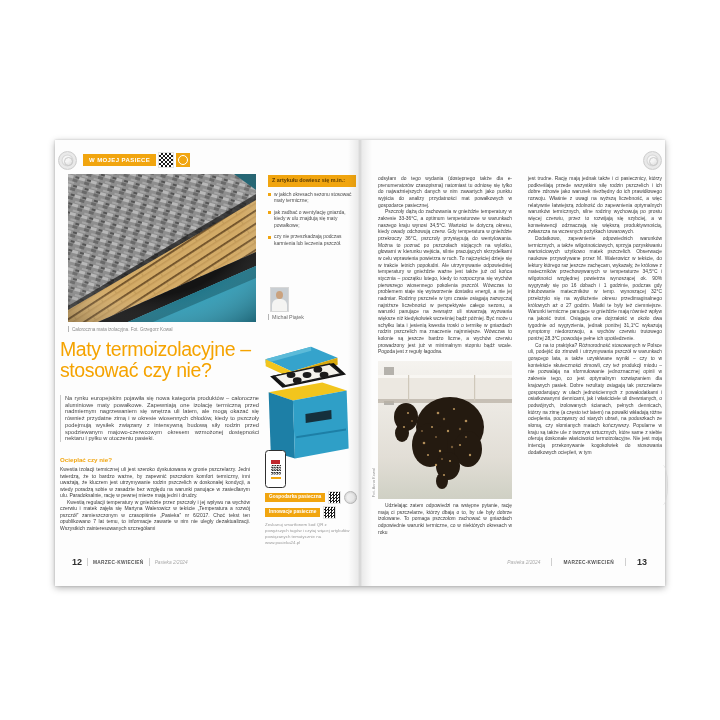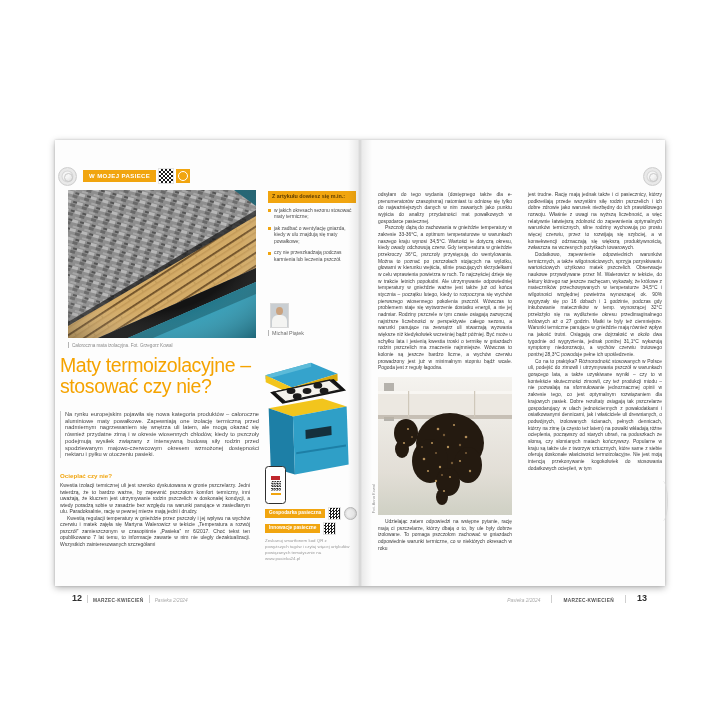--- a/index.html
+++ b/index.html
@@ -5,21 +5,21 @@
   html,body{margin:0;padding:0;}
   body{
     width:720px;height:720px;background:#ffffff;position:relative;overflow:hidden;
     font-family:"Liberation Sans", sans-serif;
     -webkit-font-smoothing:antialiased;
   }
   .spread{
     position:absolute;left:55px;top:140px;width:610px;height:446px;background:#fdfdfd;
     box-shadow:0 2px 7px rgba(0,0,0,.30), 0 0 2px rgba(0,0,0,.18);
   }
-  .page{position:absolute;top:0;width:305px;height:446px;margin-top:16px;}
+  .page{position:absolute;top:0;width:305px;height:446px;}
   .page-left{left:0;}
   .page-right{left:305px;}
   .spine{position:absolute;left:293px;top:0;width:24px;height:100%;pointer-events:none;
     background:linear-gradient(90deg,rgba(0,0,0,0) 0%,rgba(0,0,0,.07) 40%,rgba(0,0,0,.16) 50%,rgba(0,0,0,.07) 60%,rgba(0,0,0,0) 100%);}
 
   
   .stamp{position:absolute;width:17px;height:17px;border-radius:50%;
     background:radial-gradient(circle at 40% 35%, #f5f5f5 25%, #dedede 60%, #efefef 100%);
     border:1px solid #cfcfcf;box-shadow:inset 0 0 0 2.5px #e9e9e9, inset 0 0 0 3.5px #d6d6d6;}
   .stamp::after{content:"";position:absolute;left:5px;top:5px;width:7px;height:7px;border-radius:50%;
@@ -76,21 +76,21 @@
   .tag-row.r1{left:210px;top:351px;}
   .tag-row.r2{left:210px;top:366px;}
   .tag{background:#f1a50f;color:#fff;font-size:4.8px;font-weight:bold;padding:2.4px 4px;line-height:1;white-space:nowrap;}
   .tag-qr{width:11px;height:11px;background-size:3px 3px;}
   .tag-circle-icon{width:11px;height:11px;border-radius:50%;border:1px solid #b9b9b9;
     background:radial-gradient(circle,#efefef 40%,#dcdcdc 70%);}
   .qr-note{position:absolute;left:210px;top:382px;width:86px;margin:0;
     font-size:4.4px;line-height:1.35;color:#9a9a9a;}
 
   
-  .footer{position:absolute;top:437px;display:flex;align-items:flex-end;gap:5px;}
+  .footer{position:absolute;top:417px;display:flex;align-items:center;gap:5px;}
   .footer-left{left:17px;}
   .footer-right{right:18px;gap:11px;}
   .footer .pg{font-size:9px;font-weight:bold;color:#2f2f2f;}
   .footer .season{font-size:4.8px;font-weight:bold;letter-spacing:.3px;color:#555;}
   .footer .issue{font-size:4.8px;color:#a9a9a9;font-style:italic;}
   .fsep{width:1px;height:8px;background:#cfcfcf;}
 
   
   .col{position:absolute;top:36px;width:134px;}
   .col1{left:18px;}

